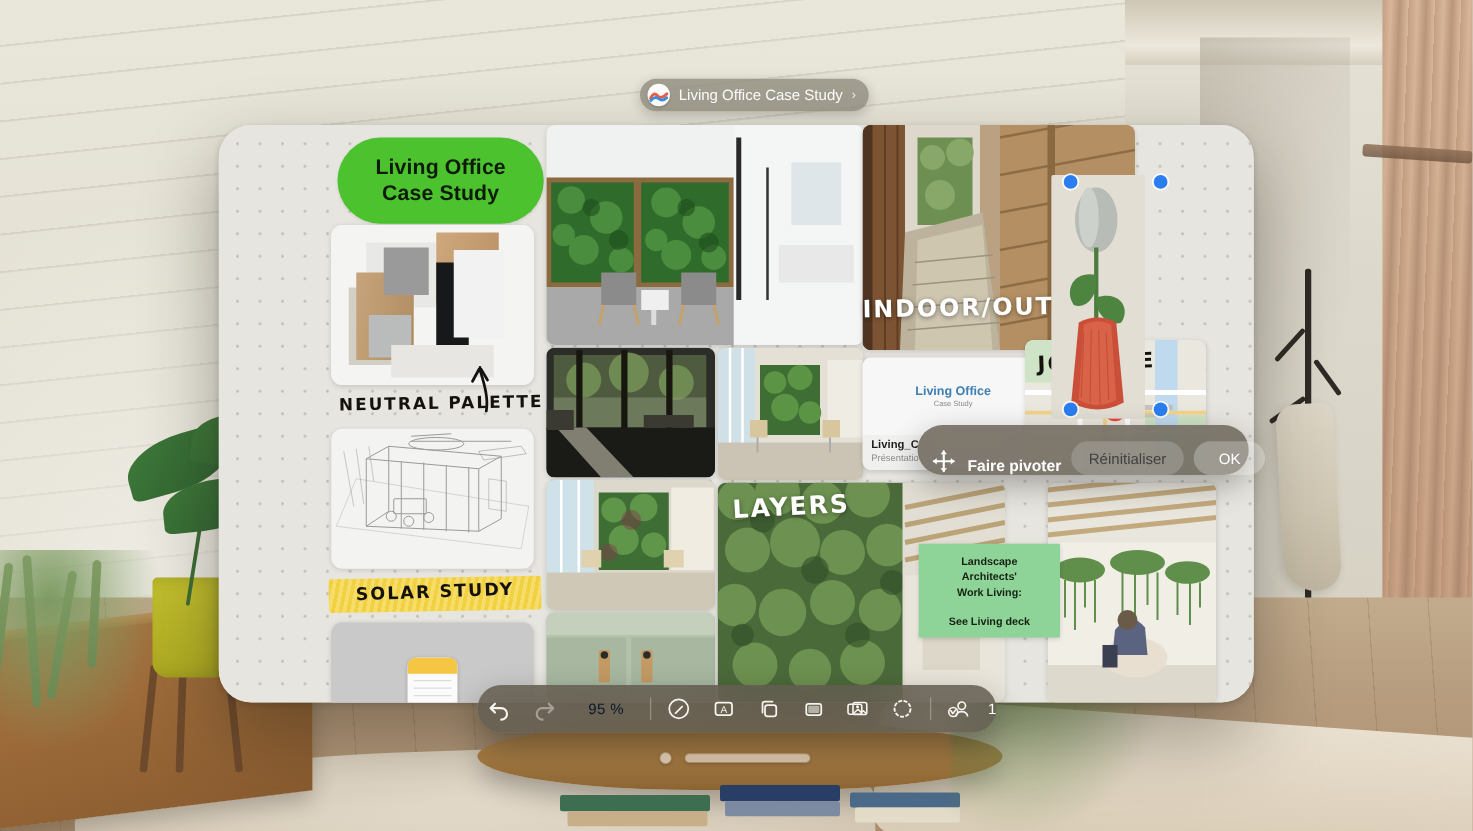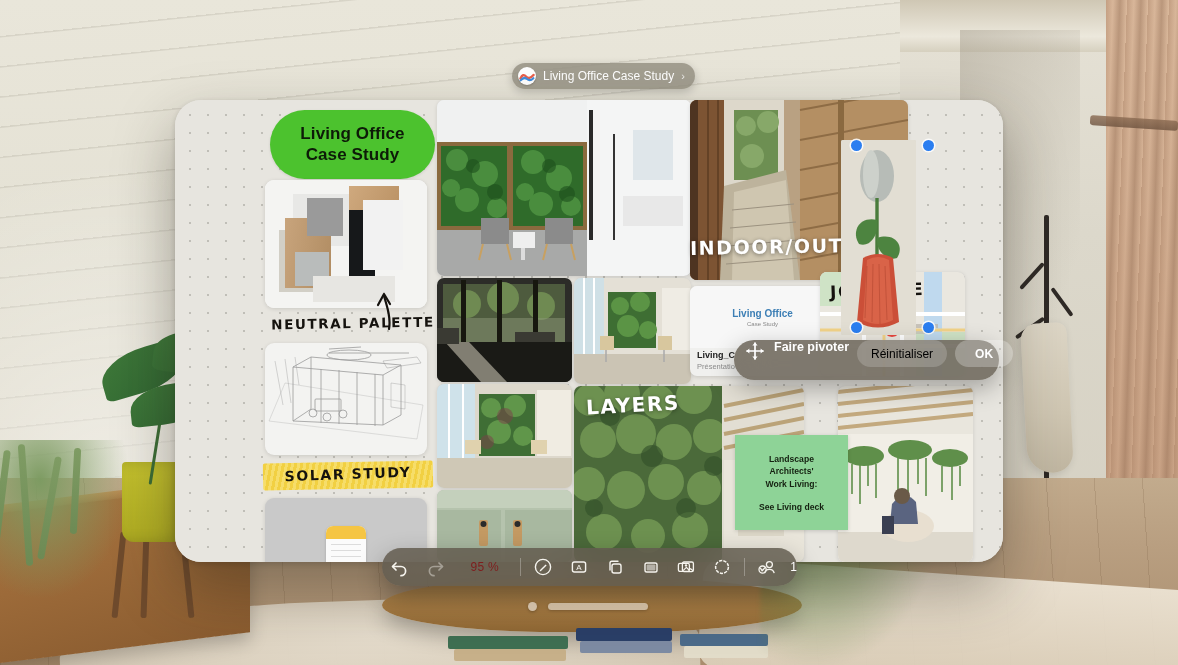--- a/index.html
+++ b/index.html
@@ -292,67 +292,67 @@
     left: 666px; top: 40px; width: 75px; height: 195px;
     overflow: hidden; border-radius: 2px;
   }
   .handle {
     position: absolute; width: 11px; height: 11px; border-radius: 50%;
     background: #2b7ef0; box-shadow: 0 0 0 1.5px rgba(255,255,255,.85);
   }
 
   
   .sticky {
-    left: 560px; top: 335px; width: 113px; height: 95px;
+    left: 560px; top: 335px; width: 113px; height: 75px;
     background: #8ed397;
     display: flex; flex-direction: column;
     align-items: center; justify-content: center;
     text-align: center; padding: 6px;
     box-shadow: 0 1px 4px rgba(0,0,0,.16);
   }
   .sticky .l1 { font-size: 8.6px; font-weight: bold; color: #152111; line-height: 1.45; }
   .sticky .l2 { font-size: 8.6px; font-weight: bold; color: #152111; margin-top: 12px; }
 
   
   .ph-office3 { left: 663px; top: 286px; width: 135px; height: 176px; }
 
   
   #context-menu {
     position: absolute; left: 734px; top: 340px; width: 265px; height: 40px;
     border-radius: 20px;
     background: rgba(110,104,92,.88);
     backdrop-filter: blur(18px);
-    display: flex; align-items: flex-start; gap: 8px;
+    display: flex; align-items: flex-end; gap: 8px;
     padding: 0 6px 0 10px;
     box-shadow: 0 8px 24px rgba(0,0,0,.3);
   }
   .cm-move { width: 22px; height: 22px; position: relative; }
   .cm-label { color: #fff; font-size: 12.5px; font-weight: bold; white-space: nowrap; }
   .cm-btn {
     height: 27px; border-radius: 14px; padding: 0 14px;
     display: flex; align-items: center; justify-content: center;
-    color: #000000; font-size: 12px; white-space: nowrap;
+    color: #404040; font-size: 12px; white-space: nowrap;
     background: rgba(255,255,255,.18);
     border: none; cursor: pointer;
   }
-  .cm-btn.ok { padding: 0 20px; background: rgba(255,255,255,.26); font-weight: bold; color: #fff; }
+  .cm-btn.ok { padding: 0 20px; background: rgba(255,255,255,.26); font-weight: normal; color: #fff; }
 
   
   #toolbar {
     position: absolute; left: 382px; top: 548px; width: 415px; height: 38px;
     border-radius: 19px;
     background: rgba(96,90,78,.82);
     backdrop-filter: blur(20px);
     display: flex; align-items: center;
     box-shadow: 0 10px 26px rgba(0,0,0,.32);
     color: #fff;
   }
   .tb-item {
     display: flex; align-items: center; justify-content: center;
-    cursor: pointer; color: #7f1d1d;
+    cursor: pointer; color: #0f172a;
   }
   .tb-icon { width: 36px; height: 38px; }
   .tb-icon.dim { opacity: .42; }
   .tb-zoom { font-size: 12px; width: 62px; text-align: center; letter-spacing: .3px; }
   .tb-div { width: 1px; height: 18px; background: rgba(255,255,255,.28); margin: 0 4px; }
   .tb-count { font-size: 12px; margin-left: 5px; }
 
   
   .win-dot {
     position: absolute; left: 528px; top: 602px; width: 9px; height: 9px;

